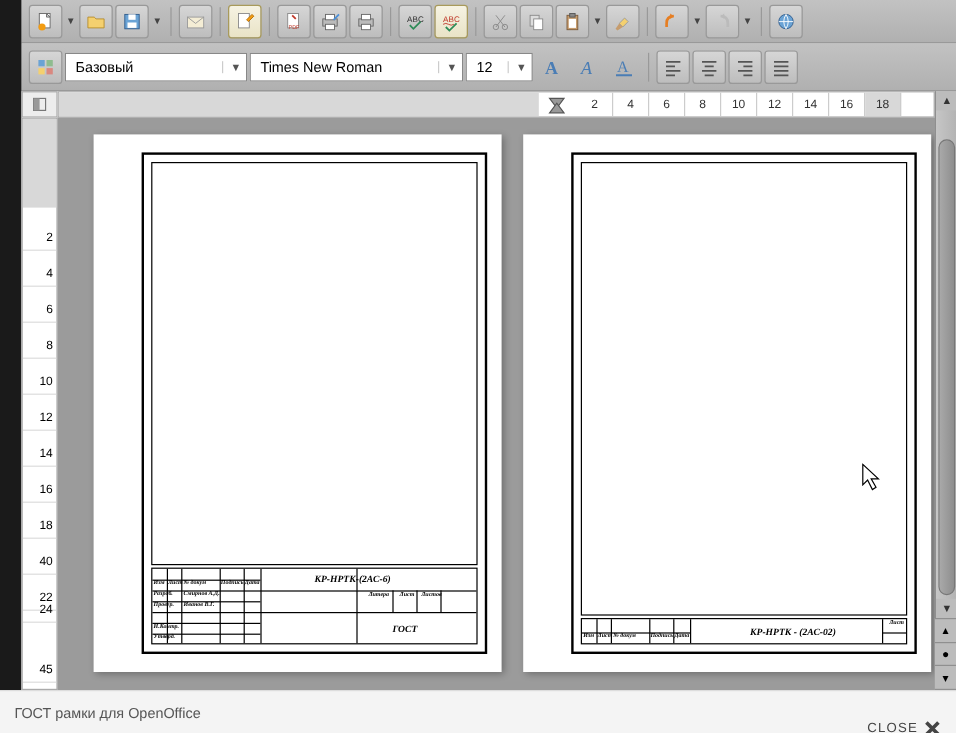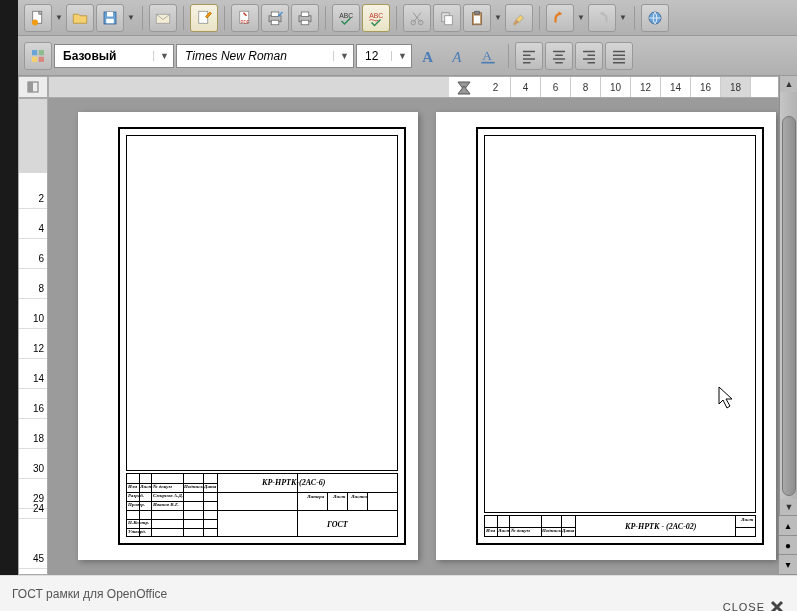--- a/index.html
+++ b/index.html
@@ -8,22 +8,22 @@
   .left-strip { position: absolute; left: 0; top: 0; width: 18px; height: 575px; background: #1a1a1a; color: #888; font-size: 9px; overflow: hidden; }
   .toolbar { display: flex; align-items: center; gap: 2px; padding: 4px 6px; background: linear-gradient(#c2c2c2,#b0b0b0); border-bottom: 1px solid #999; height: 36px; }
   .toolbar2 { height: 40px; }
   .tbtn { width: 28px; height: 28px; background: linear-gradient(#d6d6d6,#bdbdbd); border: 1px solid #999; border-radius: 3px; display: flex; align-items: center; justify-content: center; cursor: pointer; position: relative; }
   .tbtn svg { width: 18px; height: 18px; }
   .tbtn.active { background: linear-gradient(#f6f3e3,#e9e3c6); border-color: #a89a5b; }
   .drop { width: 10px; height: 28px; display: flex; align-items: center; justify-content: center; color: #444; font-size: 8px; cursor: pointer; }
   .sep { width: 1px; height: 24px; background: #999; margin: 0 4px; }
   .combo { background: #fff; border: 1px solid #888; height: 24px; display: flex; align-items: center; padding: 0 4px 0 8px; font-size: 12px; }
   .combo .cdrop { margin-left: auto; padding-left: 6px; border-left: 1px solid #ccc; font-size: 9px; color: #555; cursor: pointer; }
-  .combo-style { width: 120px; font-weight: bold; }
-  .combo-font { width: 178px; font-style: italic; }
+  .combo-style { width: 152px; }
+  .combo-font { width: 178px; }
   .combo-size { width: 56px; }
   .format-btn { width: 28px; height: 28px; display: flex; align-items: center; justify-content: center; cursor: pointer; border-radius: 3px; }
   .format-btn svg { width: 20px; height: 20px; }
   .ruler-corner { position: absolute; left: 0; top: 0; width: 30px; height: 22px; background: #ededed; border: 1px solid #aaa; display:flex; align-items:center; justify-content:center; }
   .ruler-h { position: absolute; left: 30px; top: 0; right: 18px; height: 22px; background: #fff; border: 1px solid #aaa; overflow: hidden; }
   .ruler-h .seg { position: absolute; top: 0; height: 100%; border-right: 1px solid #ccc; display:flex; align-items:center; justify-content:center; font-size:10px; color:#333; }
   .ruler-h .gray { background: #d8d8d8; }
   .ruler-v { position: absolute; left: 0; top: 22px; width: 30px; bottom: 0; background: #fff; border: 1px solid #aaa; overflow: hidden; }
   .ruler-v .vt { position: absolute; left: 0; width: 100%; height: 20px; border-bottom: 1px solid #ddd; display:flex; align-items:center; justify-content:flex-end; padding-right:3px; font-size:10px; }
   .workspace { position: relative; flex: 1; background: #a8a8a8; }
@@ -282,22 +282,22 @@
       <div style="position:absolute;left:0;top:0;width:100%;height:74px;background:#d8d8d8;"></div>
       <div class="vt" style="top:90px">2</div>
       <div class="vt" style="top:120px">4</div>
       <div class="vt" style="top:150px">6</div>
       <div class="vt" style="top:180px">8</div>
       <div class="vt" style="top:210px">10</div>
       <div class="vt" style="top:240px">12</div>
       <div class="vt" style="top:270px">14</div>
       <div class="vt" style="top:300px">16</div>
       <div class="vt" style="top:330px">18</div>
-      <div class="vt" style="top:360px">30</div>
-      <div class="vt" style="top:390px">29</div>
+      <div class="vt" style="top:360px">40</div>
+      <div class="vt" style="top:390px">22</div>
       <div class="vt" style="top:400px">24</div>
       <div class="vt" style="top:450px">45</div>
     </div>
 
     <div class="canvas">
 
       <div class="page page1">
         <div class="frame-outer">
           <div class="frame-inner"></div>
           <div class="title-block">

